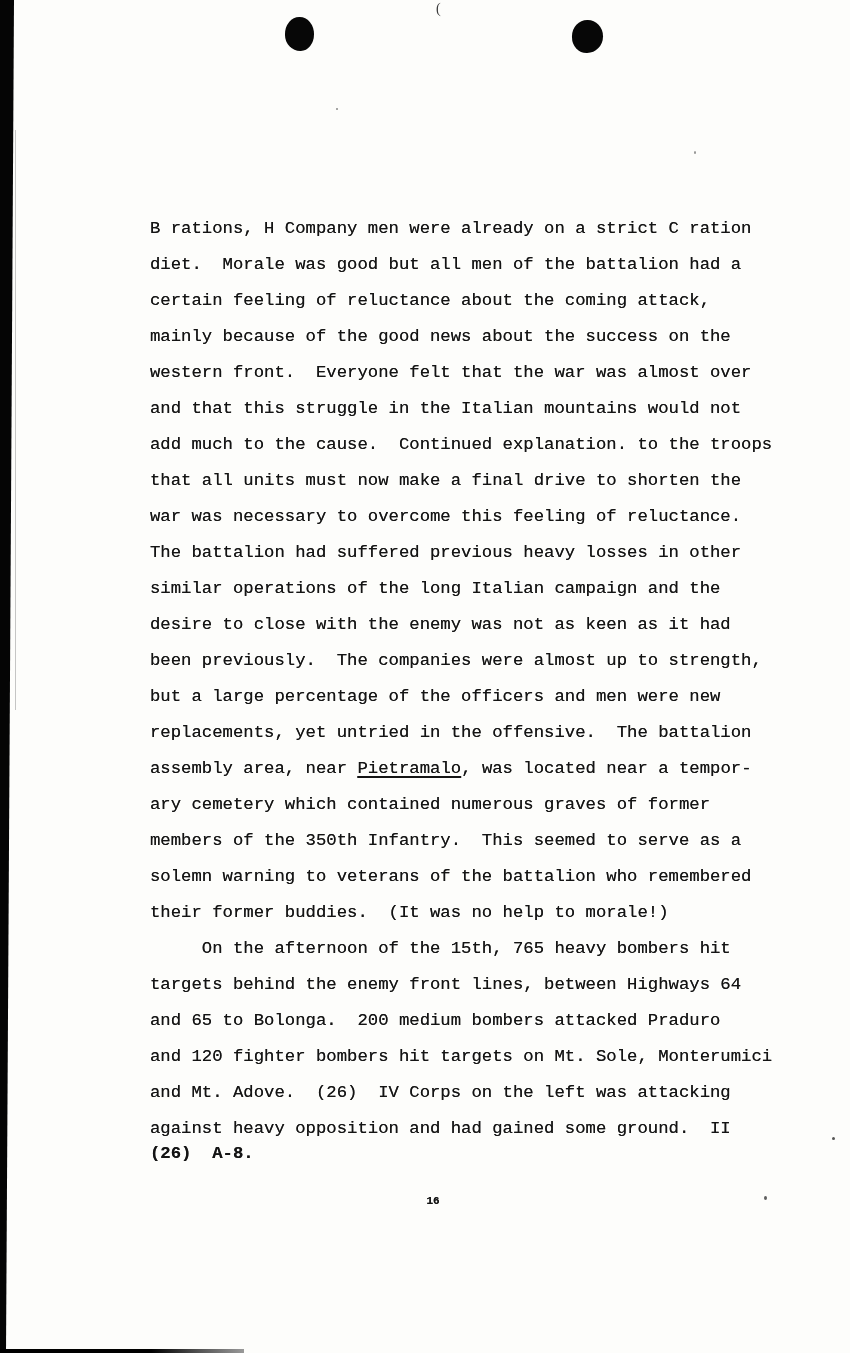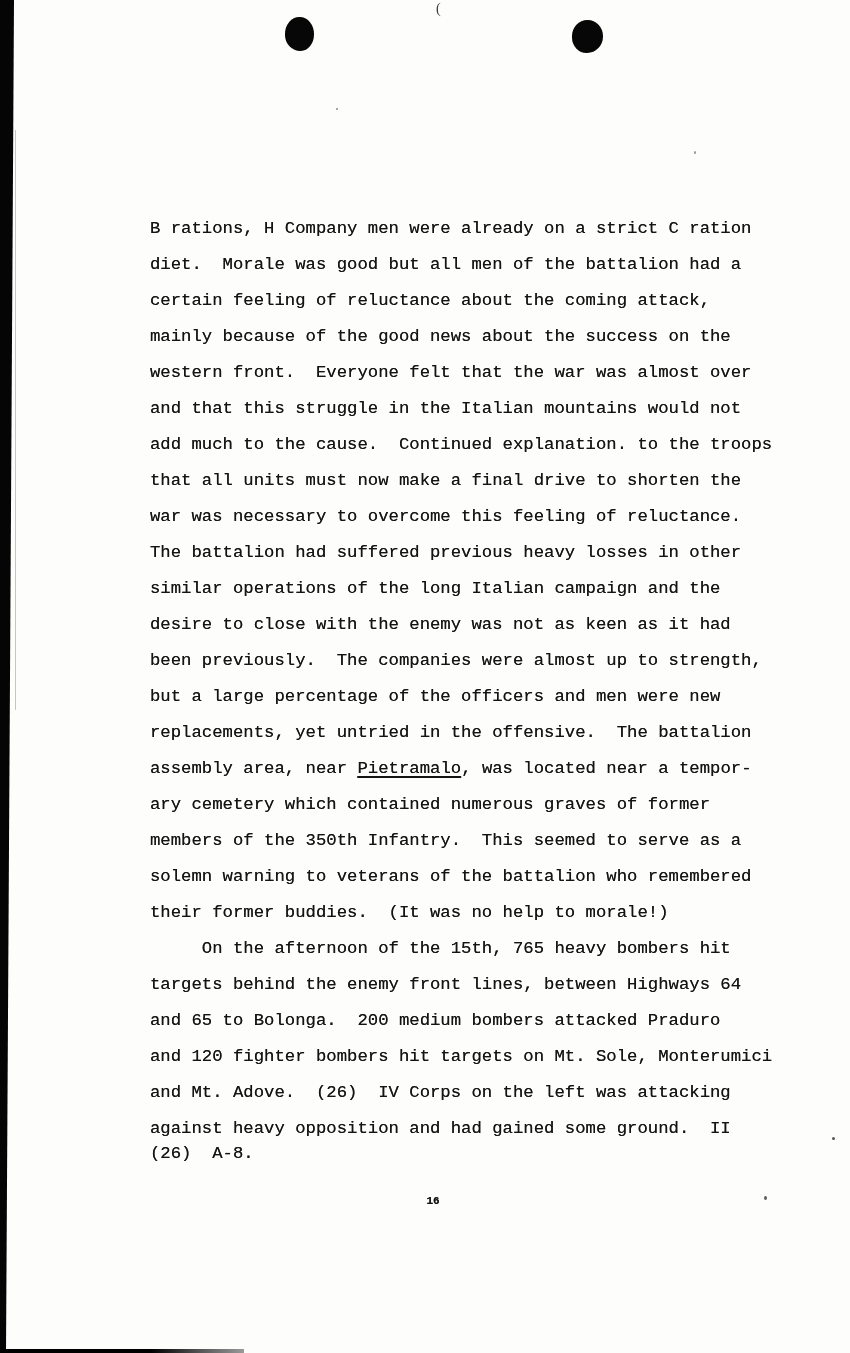--- a/index.html
+++ b/index.html
@@ -89,21 +89,21 @@
   .body-text .line { height: 36px; }
   .underline {
     text-decoration: underline;
     text-underline-offset: 3px;
     text-decoration-thickness: 1.5px;
   }
   .footnote {
     position: absolute;
     left: 150px; top: 1136px;
     font-size: 17.3px;
-    font-weight: 400;
+    font-weight: 700;
     line-height: 36px;
     white-space: pre;
     text-shadow: 0 0 0.5px rgba(10,10,10,0.75);
   }
   .page-number {
     position: absolute;
     left: 0; top: 1183px;
     width: 100%;
     padding-left: 16px;
     box-sizing: border-box;

